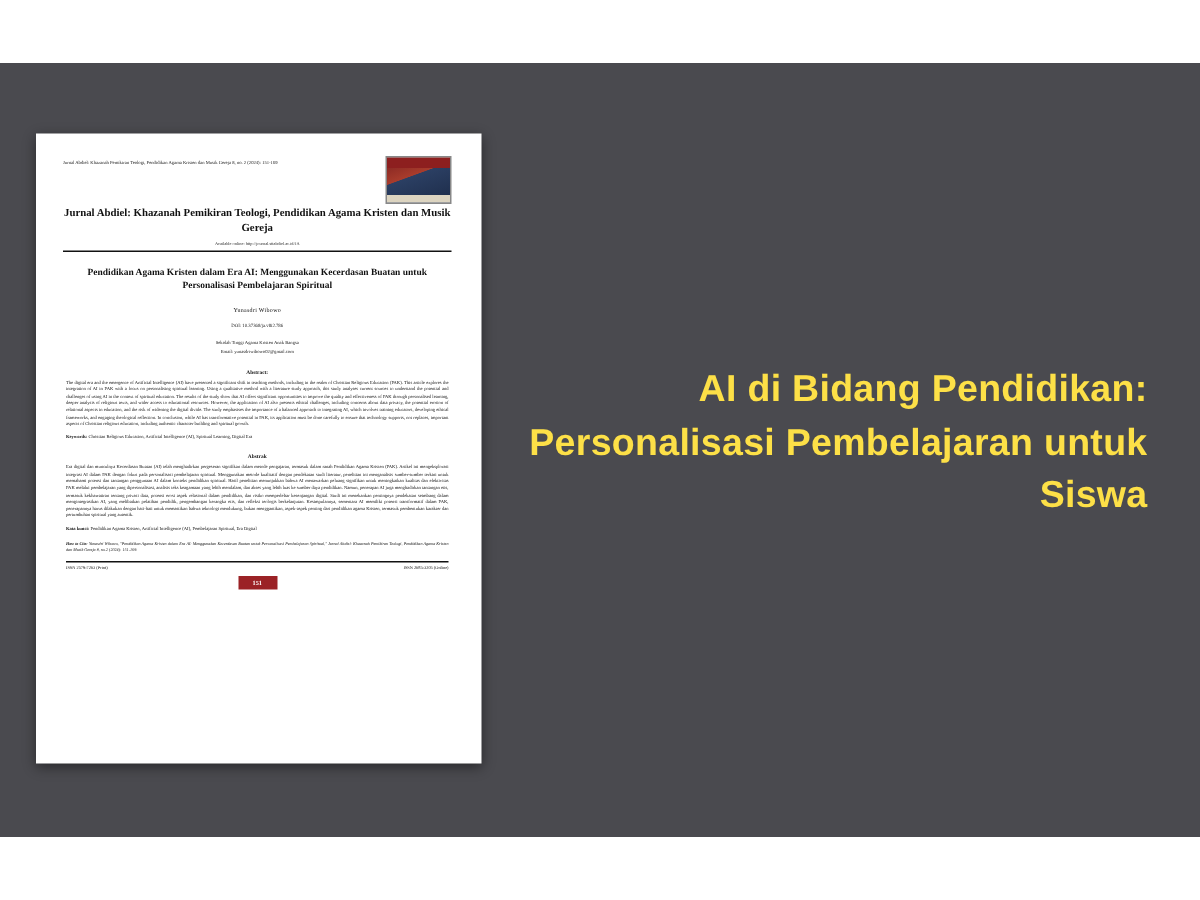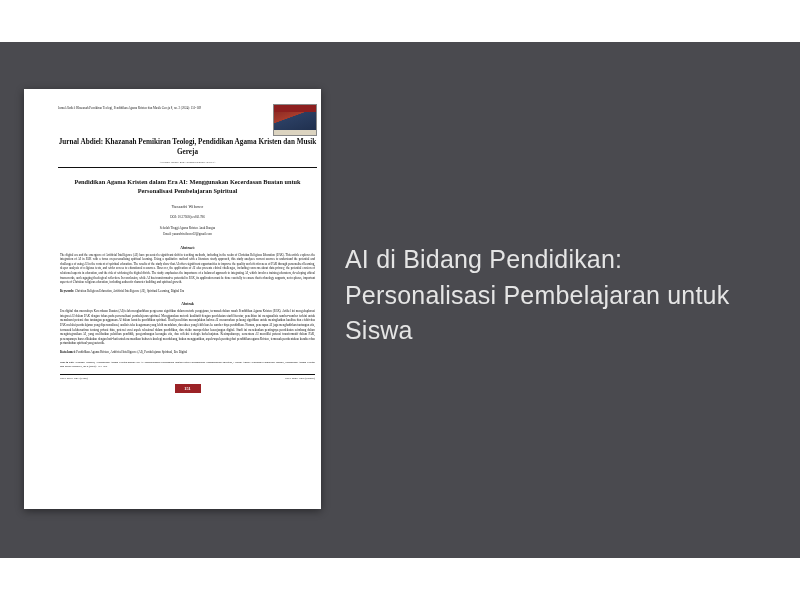--- a/index.html
+++ b/index.html
@@ -24,21 +24,21 @@
     left: 24px;
     top: 47px;
     width: 297px;
     height: 420px;
     background: #ffffff;
     box-shadow: 0 2px 8px rgba(0,0,0,0.45);
     overflow: hidden;
   }
   #paper {
     position: absolute;
-    left: 26px;
+    left: 10px;
     top: 11px;
     width: 275px;
     height: 398px;
     background: #ffffff;
     color: #111;
     font-family: "Liberation Serif", serif;
     overflow: hidden;
   }
   .jheader {
     display: flex;
@@ -171,25 +171,26 @@
     font-weight: bold;
     display: flex;
     align-items: center;
     justify-content: center;
   }
   #headline {
     position: absolute;
     left: 345px;
     top: 200px;
     width: 420px;
-    color: #e5e5e5;
+    color: #fde047;
     font-size: 25px;
-    font-weight: normal;
+    font-weight: bold;
     line-height: 1.42;
     letter-spacing: 0.2px;
+    text-align: right;
   }
 </style>
 </head>
 <body>
 
 <div id="slide">
 
   <div id="paper-wrap">
     <div id="paper">
 

